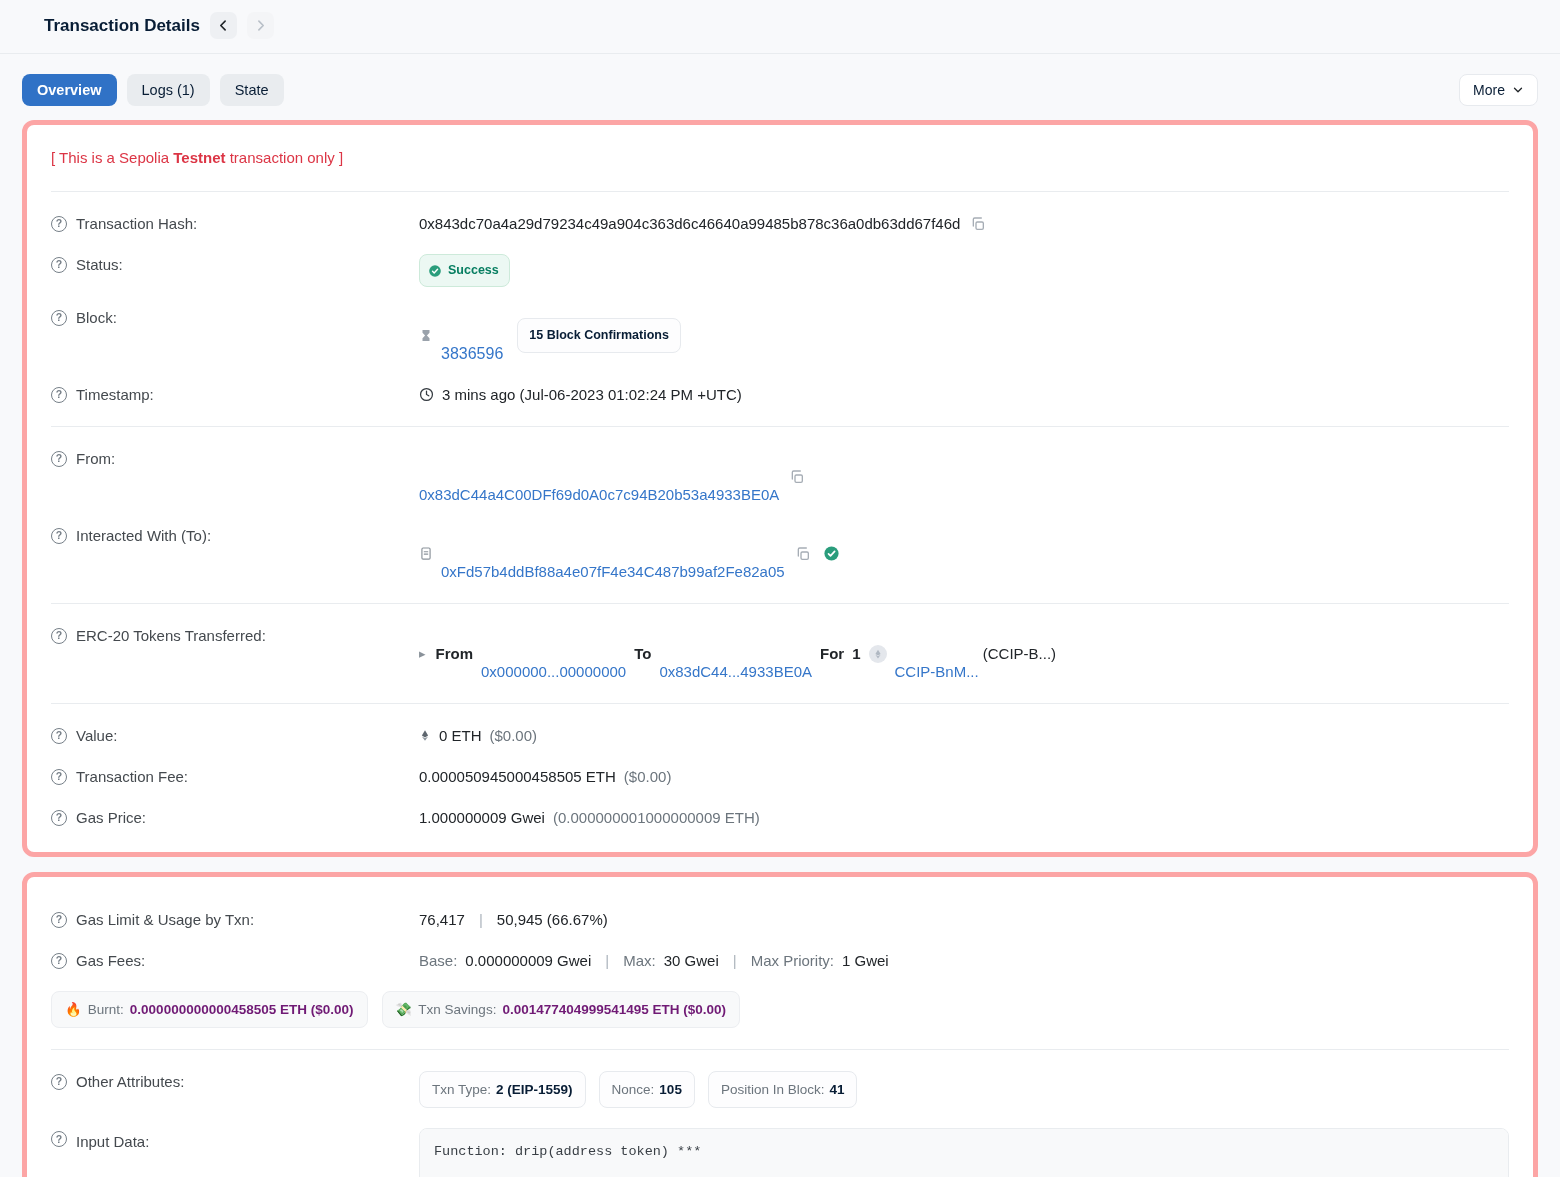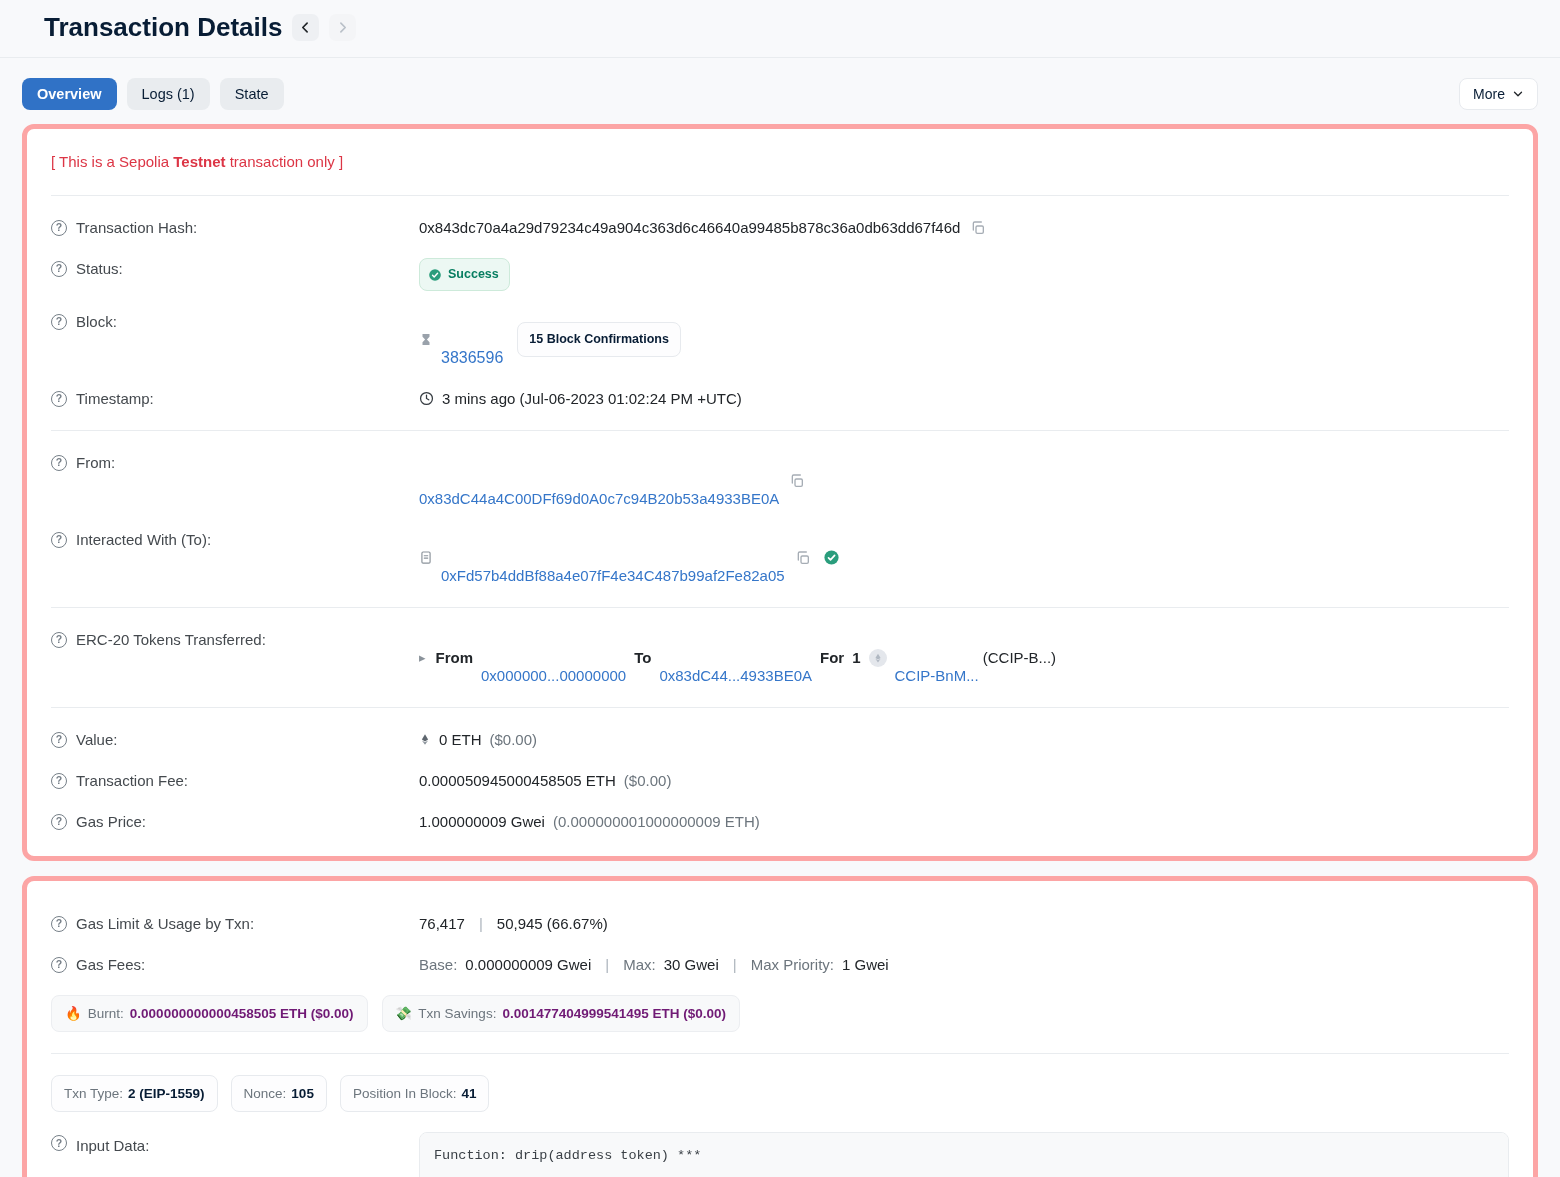--- a/index.html
+++ b/index.html
@@ -13,21 +13,21 @@
   }
   a { color:#3576c9; text-decoration:none;margin-top:36px; }
   svg { display:block; }
 
   
   .topbar {
     display:flex; align-items:center; gap:10px;
     padding: 12px 44px 14px 44px;
     border-bottom: 1px solid #e9ecef;
   }
-  .page-title { font-size: 26px; font-weight:700; color:#081d35; }
+  .page-title { font-size: 17px; font-weight:700; color:#081d35; }
   .nav-btn {
     width:27px; height:27px; border:none; border-radius:7px;
     background:#eef0f3; display:flex; align-items:center; justify-content:center;
     cursor:pointer;
   }
   .nav-btn.disabled { background:#f4f5f7; }
   .nav-btn svg { stroke:#212529; }
   .nav-btn.disabled svg { stroke:#b9c0c8; }
   .toolbar {
     display:flex; align-items:center; justify-content:space-between;
@@ -381,20 +381,24 @@
         <span>💸</span>
         <span class="muted">Txn Savings:</span>
         <b>0.001477404999541495 ETH ($0.00)</b>
       </span>
     </div>
   </div>
 
   <hr class="divider">
 
   <div class="row">
+    <div class="label">
+      <span class="qicon"></span>
+      <span>Other Attributes:</span>
+    </div>
     <div class="value" style="gap:13px;">
       <span class="badge-attr">
         <span class="muted">Txn Type:</span>
         <b>2 (EIP-1559)</b>
       </span>
       <span class="badge-attr">
         <span class="muted">Nonce:</span>
         <b>105</b>
       </span>
       <span class="badge-attr">

